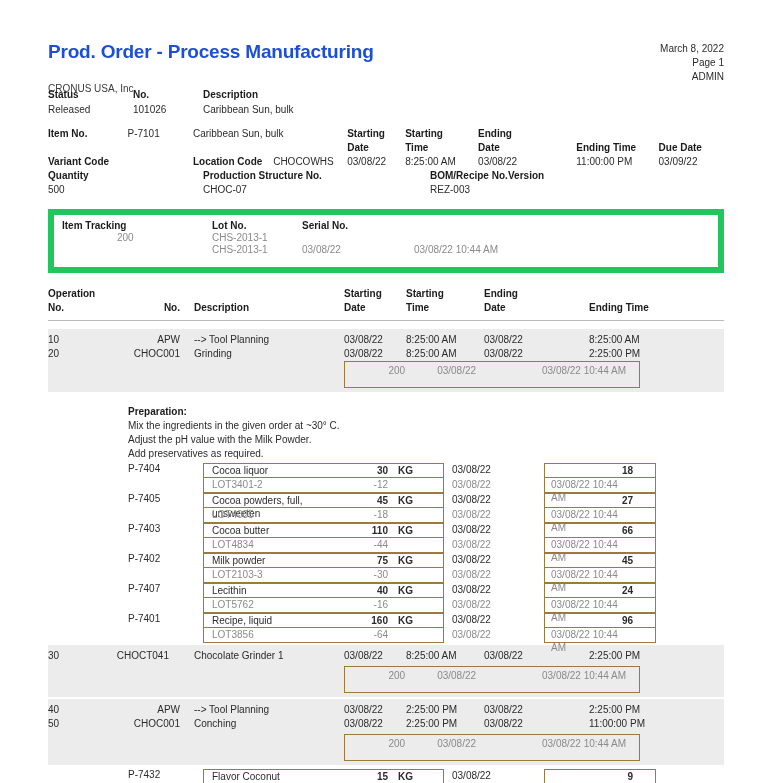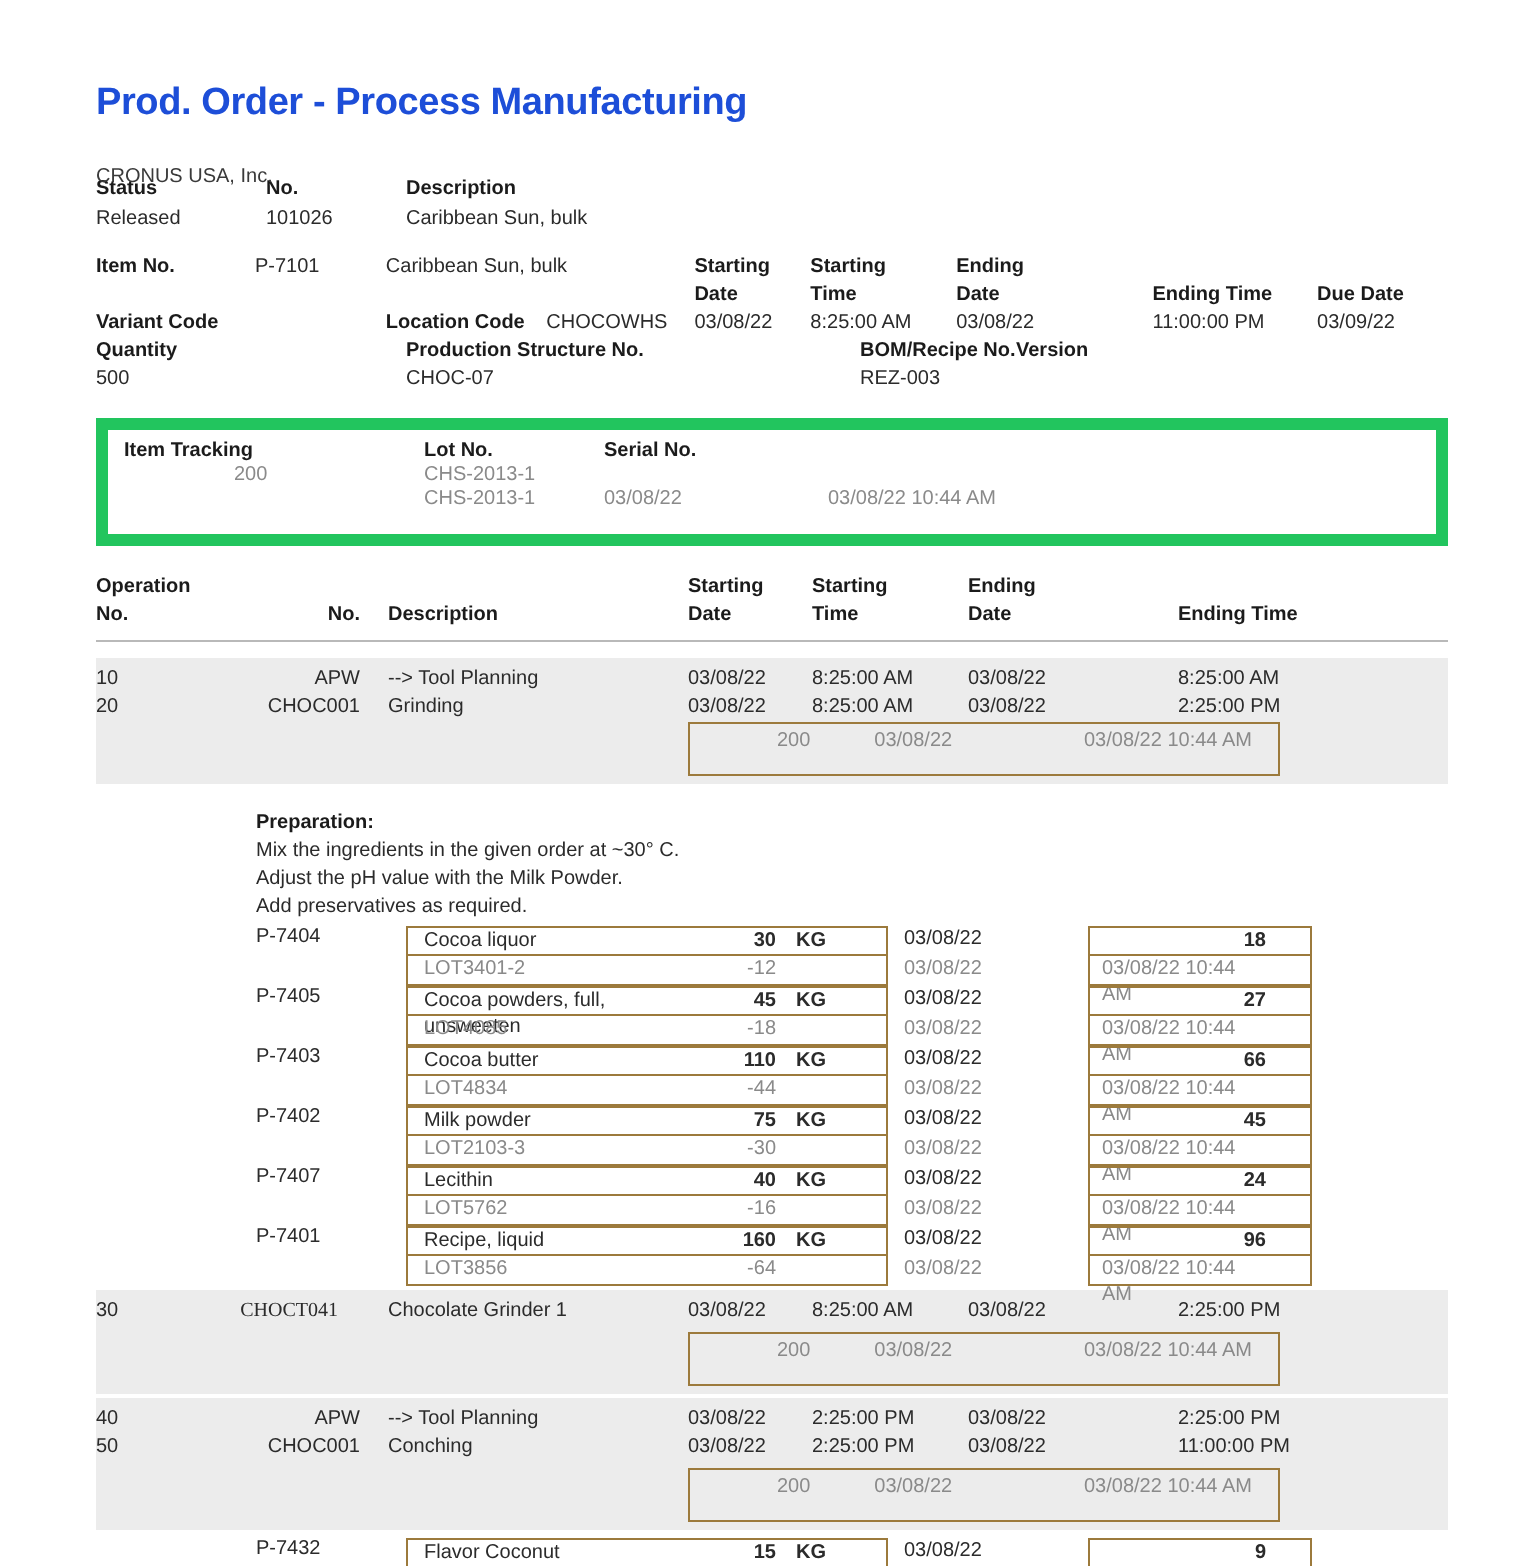--- a/index.html
+++ b/index.html
@@ -210,20 +210,25 @@
 </style>
 </head>
 <body>
 
 <div class="page">
   <div class="sheet">
 
     <div class="hdr">
       <div class="title">Prod. Order - Process Manufacturing</div>
       <div class="subtitle">CRONUS USA, Inc.</div>
+      <div class="hdr-right">
+        <div>March 8, 2022</div>
+        <div>Page 1</div>
+        <div>ADMIN</div>
+      </div>
     </div>
 
     <div class="sec1">
       <div class="row line-h">
         <div class="c-status lbl">Status</div>
         <div class="c-no lbl">No.</div>
         <div class="c-desc lbl">Description</div>
       </div>
       <div class="row line-h">
         <div class="c-status">Released</div>
@@ -471,21 +476,21 @@
         <div class="qty">-64</div>
         <div class="uom"></div>
         <div class="dt g">03/08/22</div>
         <div class="rem">03/08/22 10:44 AM</div>
       </div>
     </div>
 
     <div class="band" style="margin-top:2px">
       <div class="orow">
         <div class="o-c1">30</div>
-        <div class="o-c2" style="text-align:right; padding-right:25px; box-sizing:border-box;font-family:Liberation Serif, serif;">CHOCT041</div>
+        <div class="o-c2" style="text-align:right; padding-right:25px; box-sizing:border-box;">CHOCT041</div>
         <div class="o-c3">Chocolate Grinder 1</div>
         <div class="o-c4">03/08/22</div>
         <div class="o-c5">8:25:00 AM</div>
         <div class="o-c6">03/08/22</div>
         <div class="o-c7">2:25:00 PM</div>
       </div>
       <div class="subbox" style="margin-top:3px">
         <div class="q">200</div>
         <div class="d">03/08/22</div>
         <div class="t">03/08/22 10:44 AM</div>

